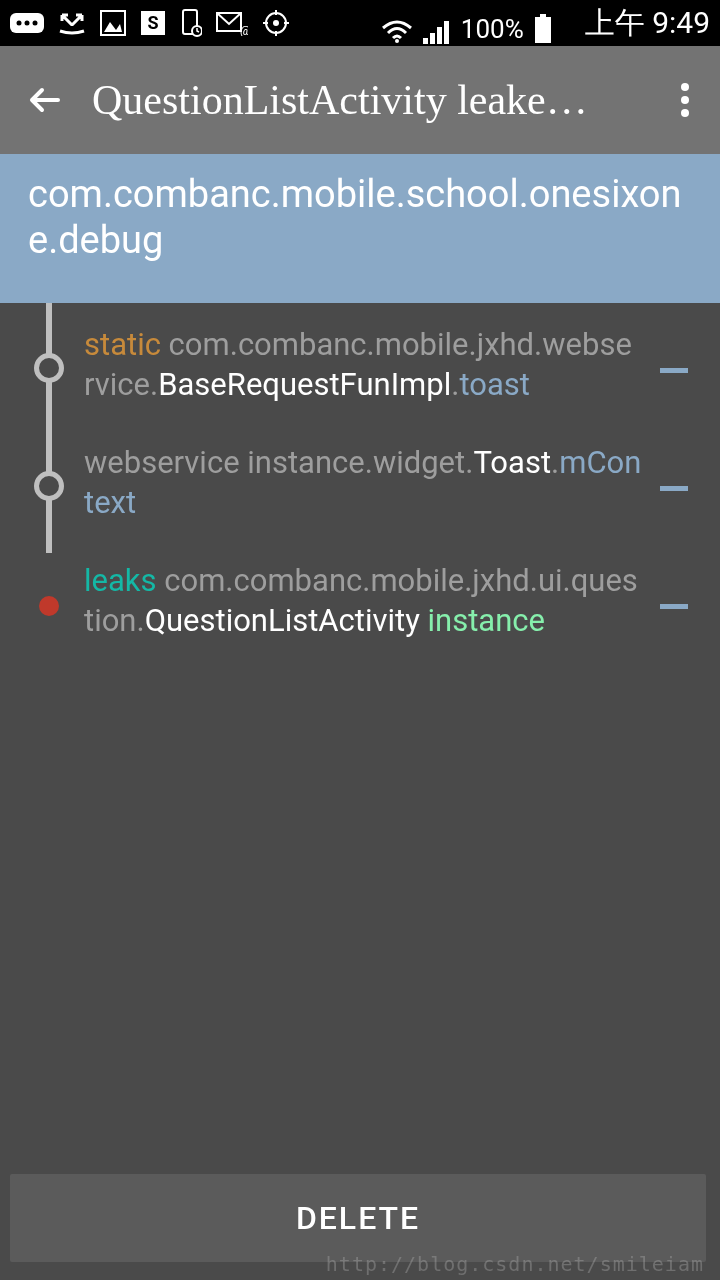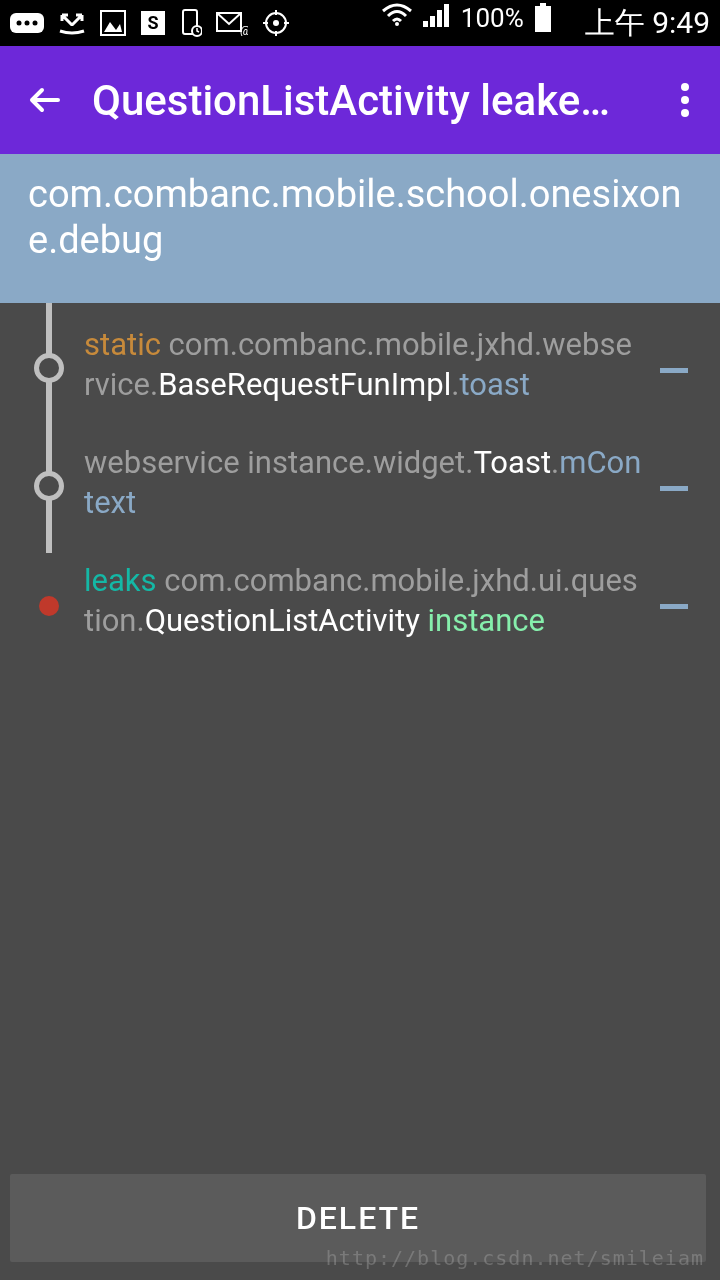--- a/index.html
+++ b/index.html
@@ -25,33 +25,34 @@
   }
   .status-left {
     display: flex;
     gap: 14px;
     align-items: center;
   }
   .status-right {
     margin-left: auto;
     display: flex;
     gap: 10px;
-    align-items: flex-start;
+    align-items: flex-end;
   }
   .sicon { display: inline-flex; align-items: center; justify-content: center; }
   .battery-pct { font-size: 26px; }
   .time { font-size: 30px; margin-left: 23px; }
 
   
   .app-bar {
     height: 108px;
-    background: #6d28d9;
+    background: #737373;
     display: flex;
     align-items: center;
     padding: 0 22px 0 18px;
+    font-family: Liberation Serif, serif;
   }
   .back-btn { padding: 8px; margin-right: 20px; display:flex; align-items:center; }
   .app-title {
     flex: 1;
     font-size: 42px;
     font-weight: 500;
     white-space: nowrap;
     overflow: hidden;
     text-overflow: ellipsis;
     color: #fff;
@@ -148,21 +149,21 @@
     letter-spacing: 2px;
     display: flex;
     align-items: center;
     justify-content: center;
     border-radius: 2px;
   }
 
   .watermark {
     position: absolute;
     right: 16px;
-    bottom: 10px;
+    bottom: 4px;
     font-size: 20px;
     color: rgba(180,180,180,0.35);
     letter-spacing: 1px;
     font-family: monospace;
   }
 </style>
 </head>
 <body>
 
 <div class="status-bar">

